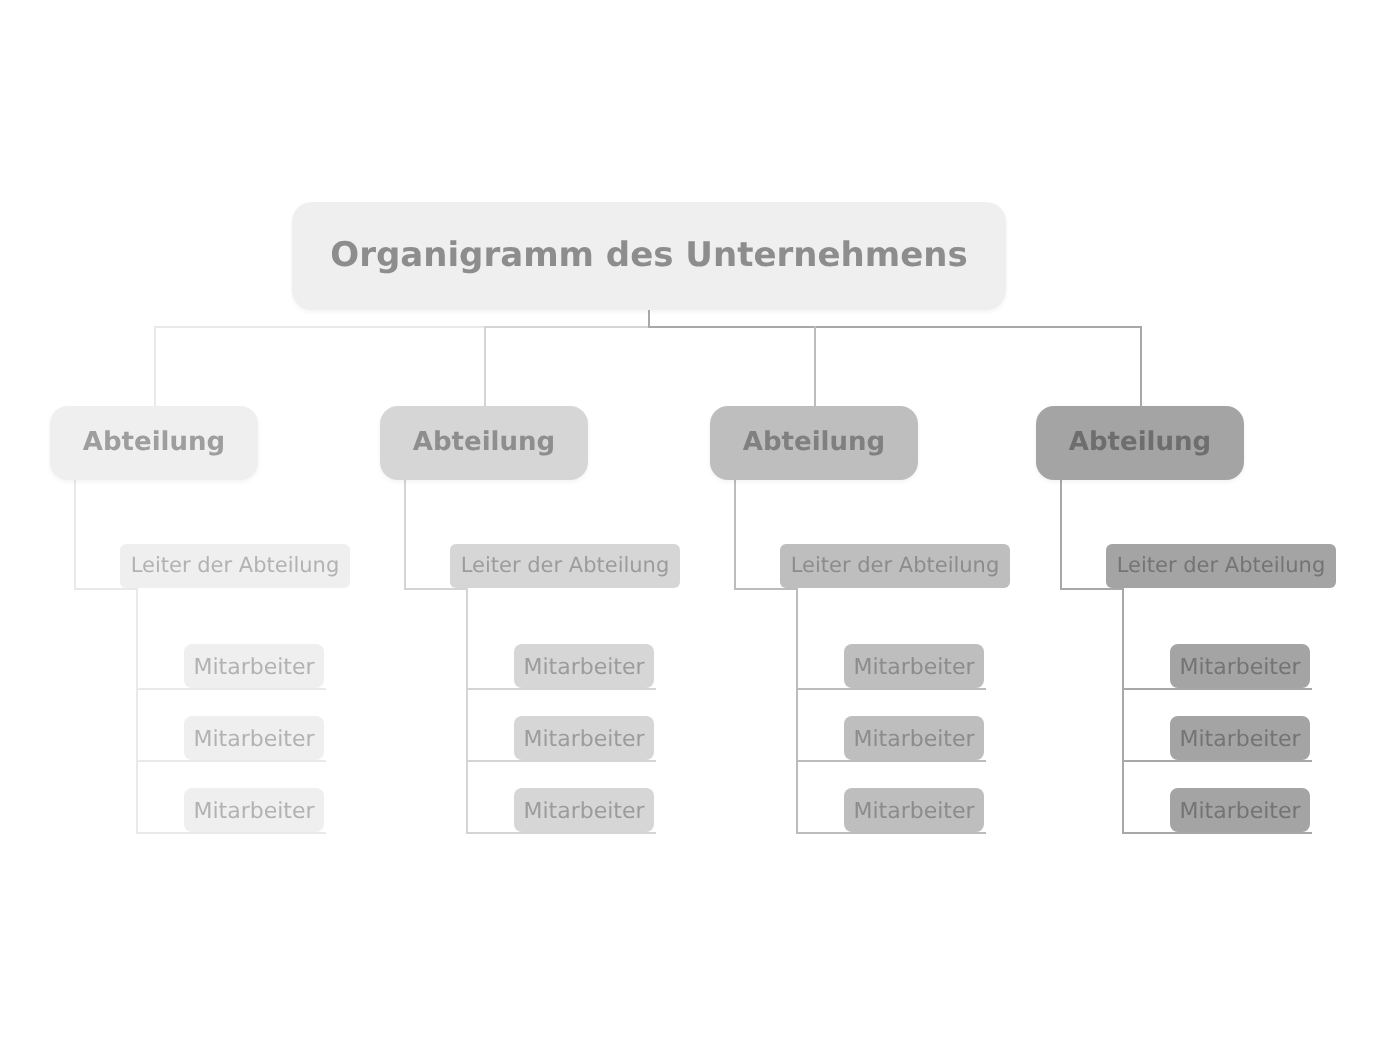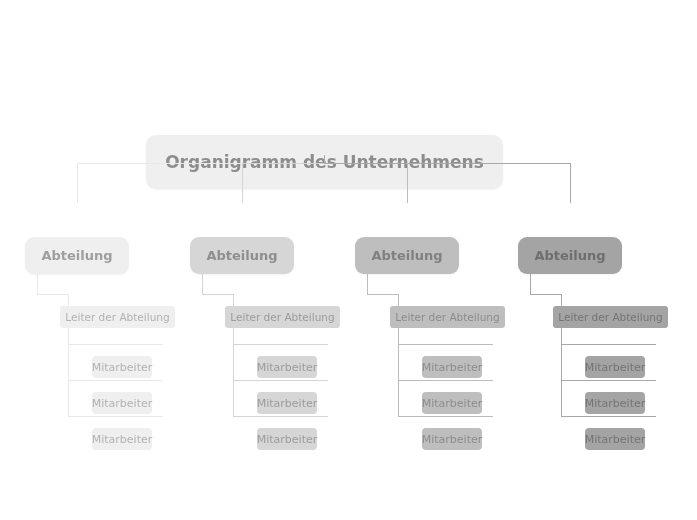--- a/index.html
+++ b/index.html
@@ -2,21 +2,21 @@
 <html><head>
 <meta charset="utf-8">
 <style>
   html,body{margin:0;padding:0;background:#ffffff;}
   .canvas{
     position:relative;width:697px;height:520px;background:#ffffff;overflow:hidden;
     font-family:"DejaVu Sans","Liberation Sans",sans-serif;
   }
   .node{
     position:absolute;display:flex;align-items:center;justify-content:center;
-    background:var(--box);white-space:nowrap;margin-top:34px;
+    background:var(--box);white-space:nowrap;
   }
   .title-node{
     left:146px;top:101px;width:357px;height:54px;border-radius:10px;
     font-weight:bold;font-size:17px;color:var(--label);
     box-shadow:0 1px 2px rgba(0,0,0,.05);
   }
   .line{position:absolute;background:var(--line);}
   
   .t-stub{left:324px;top:155px;width:1px;height:8px;}
   .seg-a{left:77px;top:163px;width:166px;height:1px;}
@@ -25,21 +25,21 @@
   .drop{top:163px;width:1px;height:40px;}
   .drop-0{left:77px;}.drop-1{left:242px;}.drop-2{left:407px;}.drop-3{left:570px;}
   
   .col{position:absolute;top:203px;width:140px;height:216px;}
   .col-0{left:25px;}.col-1{left:190px;}.col-2{left:355px;}.col-3{left:518px;}
   .dept{left:0;top:0;width:104px;height:37px;border-radius:9px;
     font-weight:bold;font-size:13px;color:var(--label);
     box-shadow:0 1px 2px rgba(0,0,0,.05);}
   .leader{left:35px;top:69px;width:115px;height:22px;border-radius:3px;
     font-size:10.5px;color:var(--member);text-align:center;}
-  .emp{left:67px;width:60px;height:22px;border-radius:4px;
+  .emp{left:67px;width:70px;height:22px;border-radius:4px;
     font-size:11px;color:var(--member);}
   .emp.r0{top:119px;}.emp.r1{top:155px;}.emp.r2{top:191px;}
   .dept-drop{left:12px;top:37px;width:1px;height:54px;}
   .elbow{left:12px;top:91px;width:32px;height:1px;}
   .trunk{left:43px;top:91px;width:1px;height:123px;}
   .stub{left:43px;width:95px;height:1px;}
   .stub.r0{top:141px;}.stub.r1{top:177px;}.stub.r2{top:213px;}
 </style>
 </head>
 <body>

